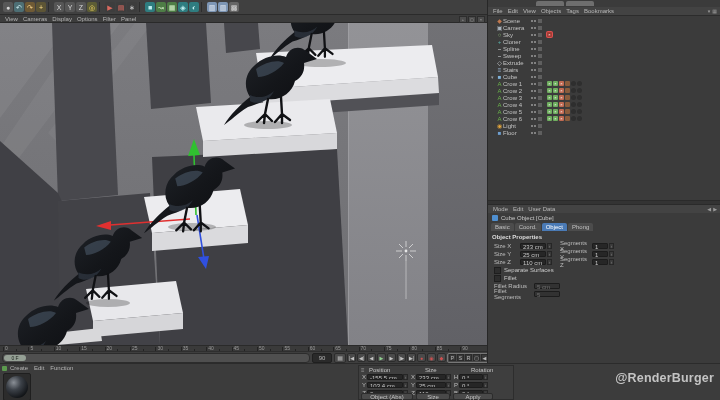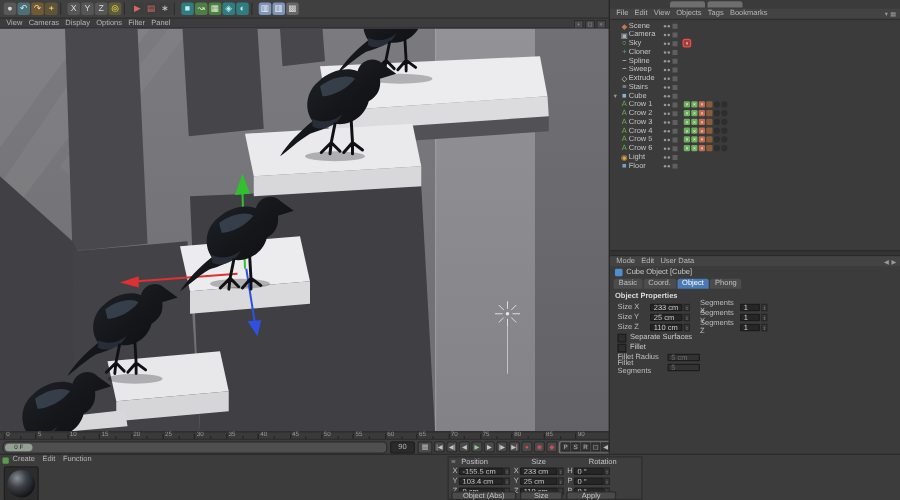--- a/index.html
+++ b/index.html
@@ -702,15 +702,16 @@
             <div class="cstep">↕</div>
           </div>
         </div>
       <div id="coordbottom">
         <div class="cdrop" style="width:52px">Object (Abs)</div>
         <div class="cdrop" style="width:34px">Size</div>
         <div class="cdrop" style="width:40px">Apply</div>
       </div>
     </div>
 
+    <div id="watermark">@RenderBurger</div>
   </div>
 
 </div>
 
 </body></html>

